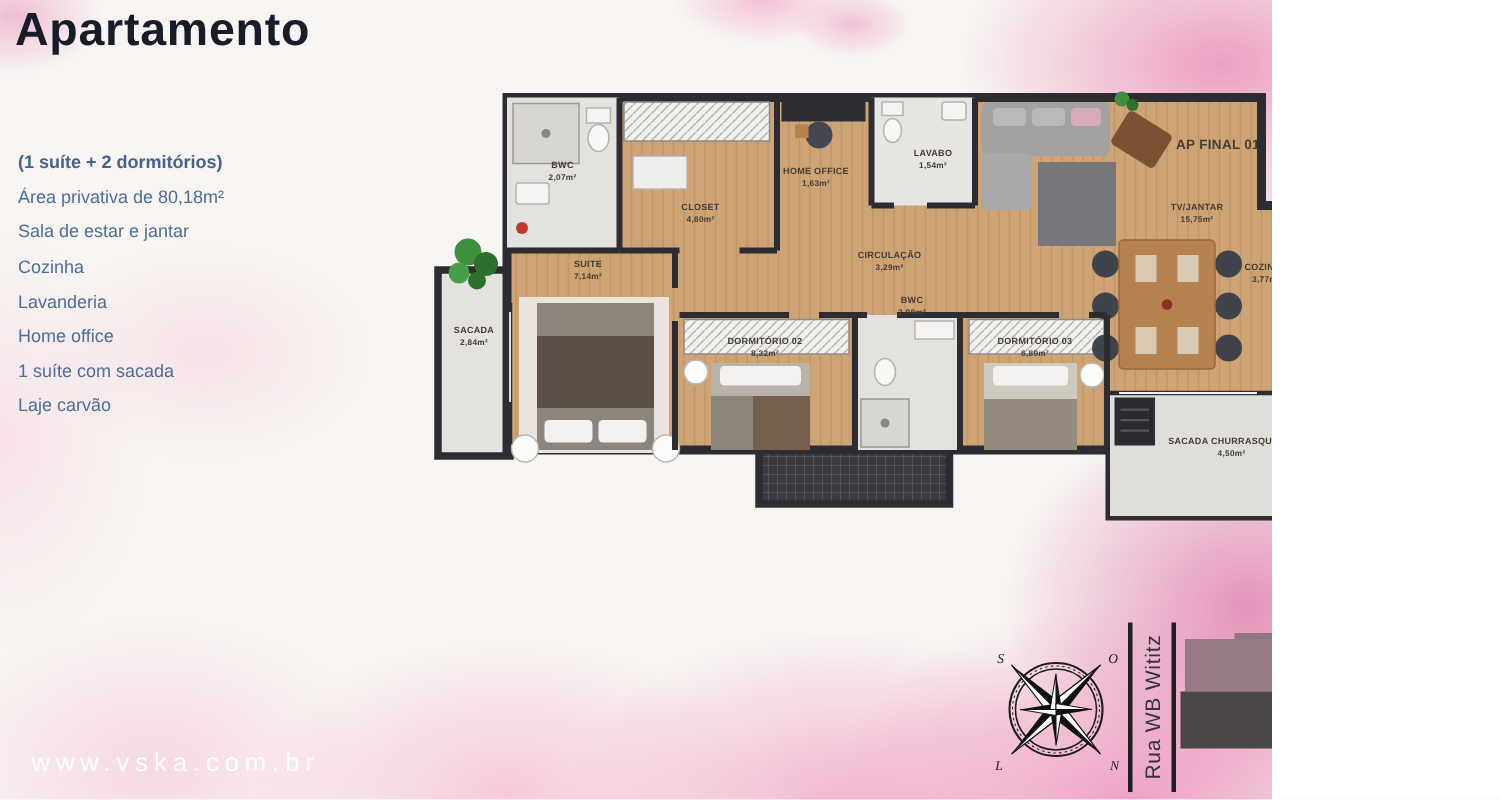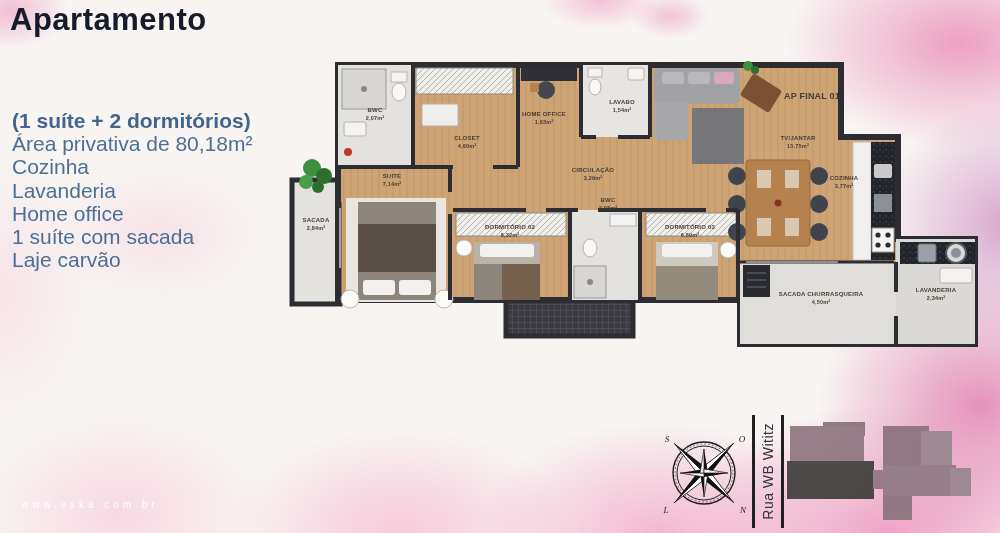--- a/index.html
+++ b/index.html
@@ -1,20 +1,20 @@
 <!DOCTYPE html>
 <html><head>
 <meta charset="utf-8">
 <style>
   * { margin:0; padding:0; box-sizing:border-box; }
   html,body { width:1000px; height:533px; overflow:hidden; }
   body { font-family:"Liberation Sans", sans-serif; }
 
   .canvas {
-    position:relative; width:1000px; height:533px; overflow:hidden;
+    position:relative; width:848px; height:533px; overflow:hidden;
     background:
       radial-gradient(ellipse 90px 60px at 1% 2%,  rgba(238,160,195,.65), transparent 65%),
       radial-gradient(ellipse 90px 45px at 60% 0%, rgba(243,175,205,.75), transparent 65%),
       radial-gradient(ellipse 60px 35px at 67% 3%, rgba(238,160,195,.6),  transparent 65%),
       radial-gradient(ellipse 280px 170px at 96% 8%,  rgba(235,145,185,.85), transparent 62%),
       radial-gradient(ellipse 200px 190px at 101% 42%, rgba(203,135,190,.7),  transparent 65%),
       radial-gradient(ellipse 260px 220px at 98% 76%,  rgba(224,122,172,.8),  transparent 62%),
       radial-gradient(ellipse 330px 210px at 89% 100%, rgba(238,148,190,.85), transparent 62%),
       radial-gradient(ellipse 300px 180px at 66% 100%, rgba(242,168,200,.8),  transparent 62%),
       radial-gradient(ellipse 280px 160px at 40% 99%,  rgba(246,184,208,.7),  transparent 62%),
@@ -28,28 +28,28 @@
     background:radial-gradient(ellipse 60% 55% at 50% 45%, rgba(250,248,246,.9), transparent 75%);
     pointer-events:none;
   }
 
   .title {
     position:absolute; left:10px; top:2px;
     font-size:31px; font-weight:bold; letter-spacing:.5px;
     line-height:1.16; color:#171c2b;
   }
   .features {
-    position:absolute; left:12px; top:109px;
-    color:#4d6f96; font-size:21px; line-height:23.2px;
+    position:absolute; left:12px; top:97px;
+    color:#4d6f96; font-size:12px; line-height:23.2px;
   }
   .features .heading { font-weight:bold; color:#44648c; }
 
   .website {
     position:absolute; left:21px; top:499px;
-    color:#ffffff; font-size:10px; letter-spacing:4px;
+    color:#ffffff; font-size:17px; letter-spacing:4px;
   }
 
   .plan { position:absolute; left:278px; top:52px; width:702px; height:297px; }
   .plan text { font-weight:bold; fill:#453c33; text-anchor:middle; letter-spacing:.2px; }
   .room-name { font-size:6px; }
   .room-area { font-size:5.5px; }
   .unit-label { font-size:9px; fill:#26262e; letter-spacing:.4px; }
 
   .compass { position:absolute; left:656px; top:421px; width:96px; height:104px; }
 
@@ -70,20 +70,21 @@
 
 <div class="canvas">
 
   <div class="title">
     <div>Apartamento</div>
   </div>
 
   <div class="features">
     <div class="heading">(1 suíte + 2 dormitórios)</div>
     <div>Área privativa de 80,18m²</div>
+    <div>Sala de estar e jantar</div>
     <div>Cozinha</div>
     <div>Lavanderia</div>
     <div>Home office</div>
     <div>1 suíte com sacada</div>
     <div>Laje carvão</div>
   </div>
 
   <svg class="plan" viewBox="0 0 702 297">
     <defs>
       <pattern id="wood" width="14" height="14" patternUnits="userSpaceOnUse">

